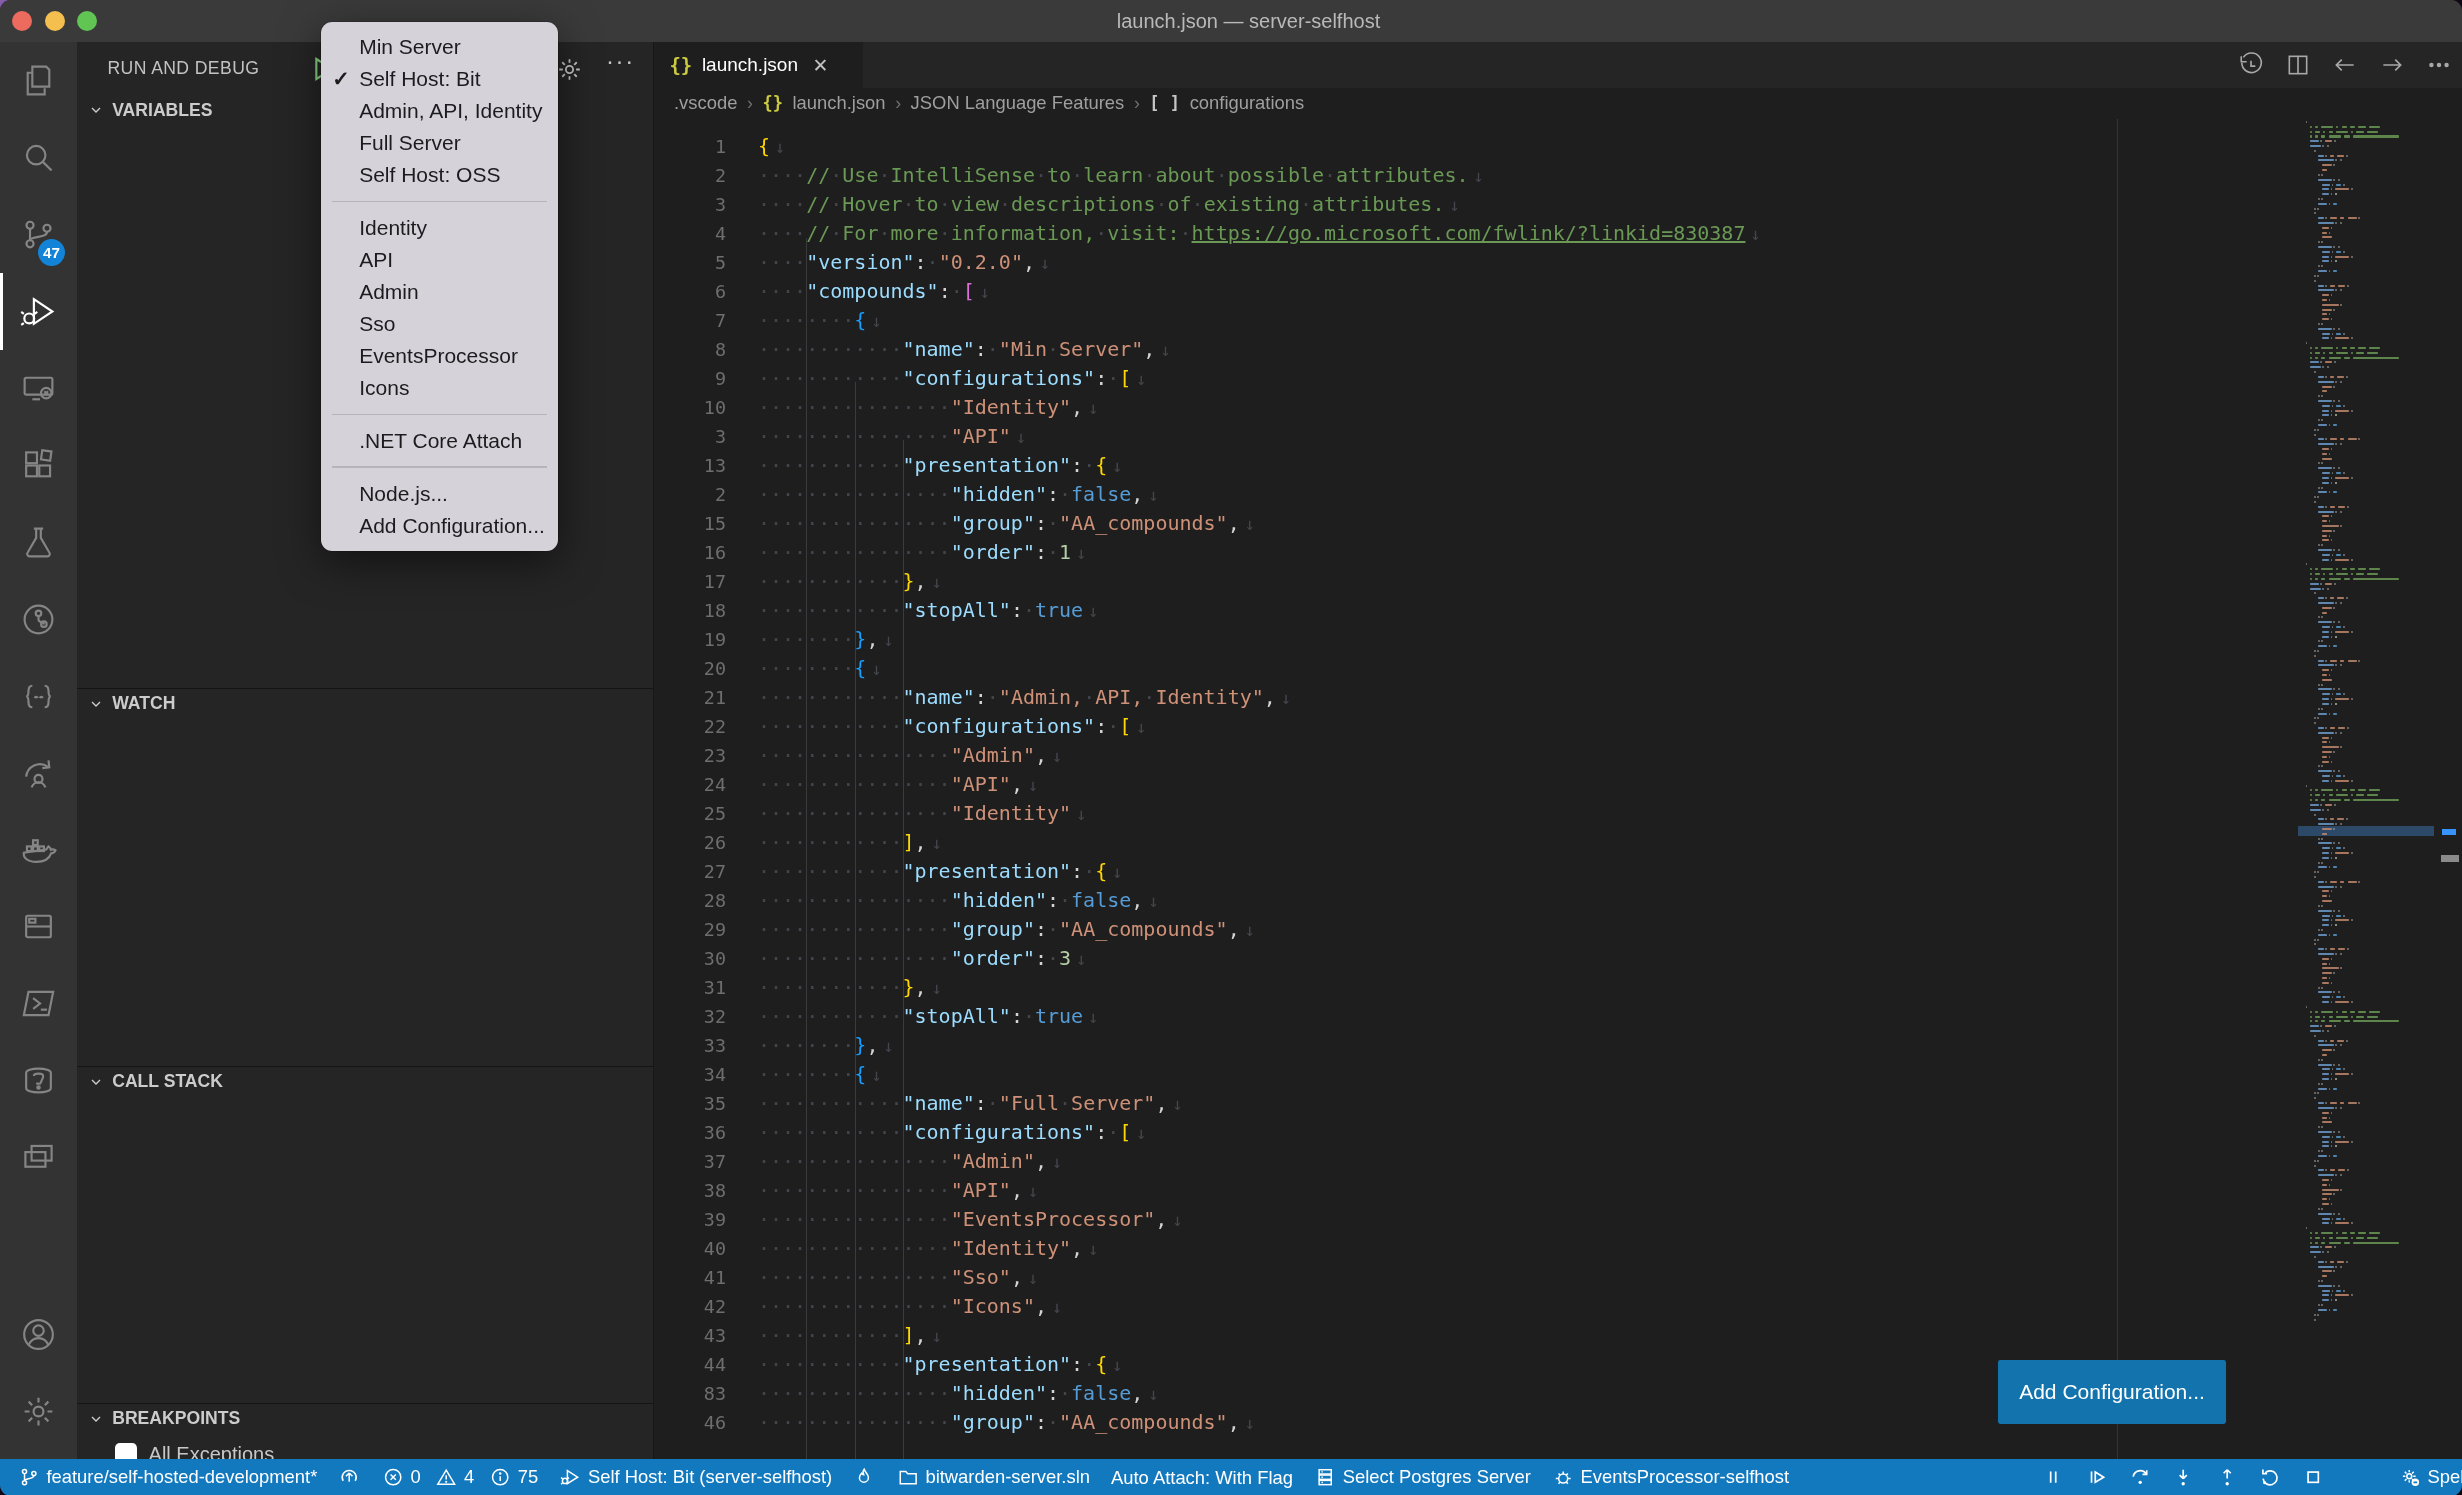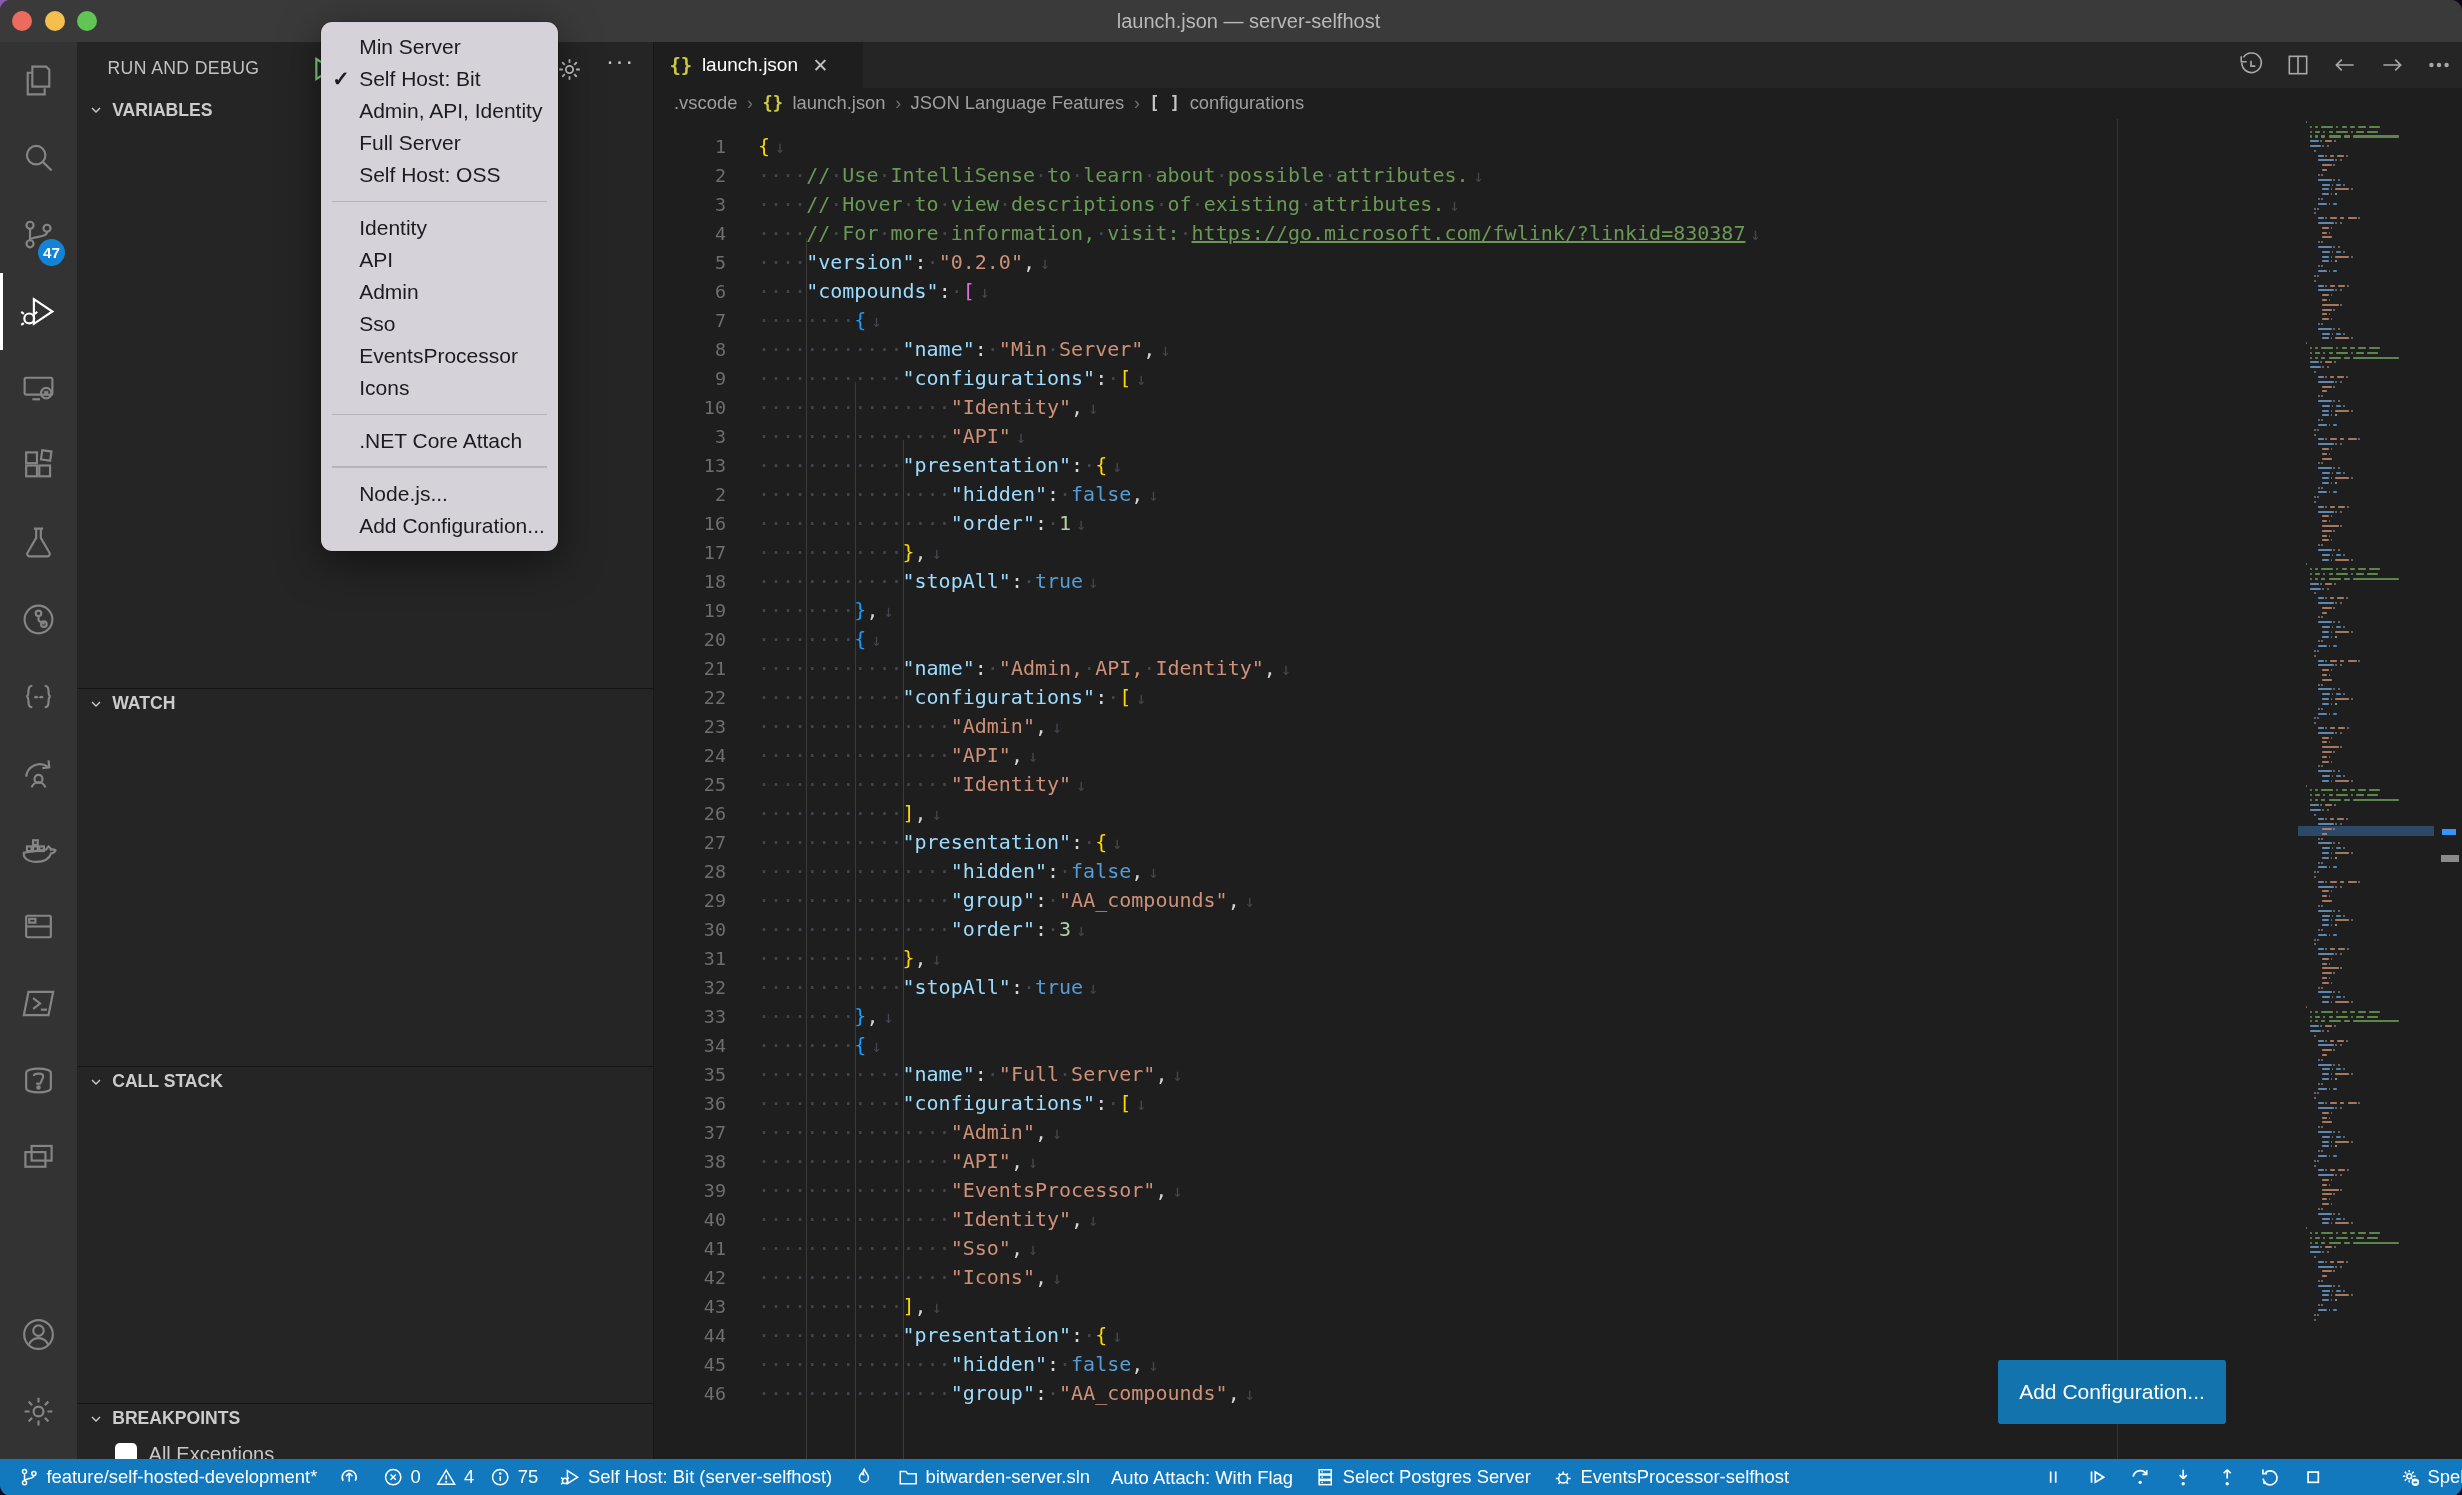--- a/index.html
+++ b/index.html
@@ -360,20 +360,21 @@
           <div class="line"><span class="ln">4</span><span class="lc"><span class="tk w">····</span><span class="tk c">//</span><span class="tk w">·</span><span class="tk c">For</span><span class="tk w">·</span><span class="tk c">more</span><span class="tk w">·</span><span class="tk c">information,</span><span class="tk w">·</span><span class="tk c">visit:</span><span class="tk w">·</span><span class="tk l">https://go.microsoft.com/fwlink/?linkid=830387</span><span class="tk e">↓</span></span></div>
           <div class="line"><span class="ln">5</span><span class="lc"><span class="tk w">····</span><span class="tk k">"version"</span><span class="tk p">:</span><span class="tk w">·</span><span class="tk s">"0.2.0"</span><span class="tk p">,</span><span class="tk e">↓</span></span></div>
           <div class="line"><span class="ln">6</span><span class="lc"><span class="tk w">····</span><span class="tk k">"compounds"</span><span class="tk p">:</span><span class="tk w">·</span><span class="tk m">[</span><span class="tk e">↓</span></span></div>
           <div class="line"><span class="ln">7</span><span class="lc"><span class="tk w">········</span><span class="tk u">{</span><span class="tk e">↓</span></span></div>
           <div class="line"><span class="ln">8</span><span class="lc"><span class="tk w">············</span><span class="tk k">"name"</span><span class="tk p">:</span><span class="tk w">·</span><span class="tk s">"Min</span><span class="tk w">·</span><span class="tk s">Server"</span><span class="tk p">,</span><span class="tk e">↓</span></span></div>
           <div class="line"><span class="ln">9</span><span class="lc"><span class="tk w">············</span><span class="tk k">"configurations"</span><span class="tk p">:</span><span class="tk w">·</span><span class="tk g">[</span><span class="tk e">↓</span></span></div>
           <div class="line"><span class="ln">10</span><span class="lc"><span class="tk w">················</span><span class="tk s">"Identity"</span><span class="tk p">,</span><span class="tk e">↓</span></span></div>
           <div class="line"><span class="ln">3</span><span class="lc"><span class="tk w">················</span><span class="tk s">"API"</span><span class="tk e">↓</span></span></div>
           <div class="line"><span class="ln">13</span><span class="lc"><span class="tk w">············</span><span class="tk k">"presentation"</span><span class="tk p">:</span><span class="tk w">·</span><span class="tk g">{</span><span class="tk e">↓</span></span></div>
           <div class="line"><span class="ln">2</span><span class="lc"><span class="tk w">················</span><span class="tk k">"hidden"</span><span class="tk p">:</span><span class="tk w">·</span><span class="tk K">false</span><span class="tk p">,</span><span class="tk e">↓</span></span></div>
+          <div class="line"><span class="ln">15</span><span class="lc"><span class="tk w">················</span><span class="tk k">"group"</span><span class="tk p">:</span><span class="tk w">·</span><span class="tk s">"AA_compounds"</span><span class="tk p">,</span><span class="tk e">↓</span></span></div>
           <div class="line"><span class="ln">16</span><span class="lc"><span class="tk w">················</span><span class="tk k">"order"</span><span class="tk p">:</span><span class="tk w">·</span><span class="tk n">1</span><span class="tk e">↓</span></span></div>
           <div class="line"><span class="ln">17</span><span class="lc"><span class="tk w">············</span><span class="tk g">}</span><span class="tk p">,</span><span class="tk e">↓</span></span></div>
           <div class="line"><span class="ln">18</span><span class="lc"><span class="tk w">············</span><span class="tk k">"stopAll"</span><span class="tk p">:</span><span class="tk w">·</span><span class="tk K">true</span><span class="tk e">↓</span></span></div>
           <div class="line"><span class="ln">19</span><span class="lc"><span class="tk w">········</span><span class="tk u">}</span><span class="tk p">,</span><span class="tk e">↓</span></span></div>
           <div class="line"><span class="ln">20</span><span class="lc"><span class="tk w">········</span><span class="tk u">{</span><span class="tk e">↓</span></span></div>
           <div class="line"><span class="ln">21</span><span class="lc"><span class="tk w">············</span><span class="tk k">"name"</span><span class="tk p">:</span><span class="tk w">·</span><span class="tk s">"Admin,</span><span class="tk w">·</span><span class="tk s">API,</span><span class="tk w">·</span><span class="tk s">Identity"</span><span class="tk p">,</span><span class="tk e">↓</span></span></div>
           <div class="line"><span class="ln">22</span><span class="lc"><span class="tk w">············</span><span class="tk k">"configurations"</span><span class="tk p">:</span><span class="tk w">·</span><span class="tk g">[</span><span class="tk e">↓</span></span></div>
           <div class="line"><span class="ln">23</span><span class="lc"><span class="tk w">················</span><span class="tk s">"Admin"</span><span class="tk p">,</span><span class="tk e">↓</span></span></div>
           <div class="line"><span class="ln">24</span><span class="lc"><span class="tk w">················</span><span class="tk s">"API"</span><span class="tk p">,</span><span class="tk e">↓</span></span></div>
           <div class="line"><span class="ln">25</span><span class="lc"><span class="tk w">················</span><span class="tk s">"Identity"</span><span class="tk e">↓</span></span></div>
@@ -389,21 +390,21 @@
           <div class="line"><span class="ln">35</span><span class="lc"><span class="tk w">············</span><span class="tk k">"name"</span><span class="tk p">:</span><span class="tk w">·</span><span class="tk s">"Full</span><span class="tk w">·</span><span class="tk s">Server"</span><span class="tk p">,</span><span class="tk e">↓</span></span></div>
           <div class="line"><span class="ln">36</span><span class="lc"><span class="tk w">············</span><span class="tk k">"configurations"</span><span class="tk p">:</span><span class="tk w">·</span><span class="tk g">[</span><span class="tk e">↓</span></span></div>
           <div class="line"><span class="ln">37</span><span class="lc"><span class="tk w">················</span><span class="tk s">"Admin"</span><span class="tk p">,</span><span class="tk e">↓</span></span></div>
           <div class="line"><span class="ln">38</span><span class="lc"><span class="tk w">················</span><span class="tk s">"API"</span><span class="tk p">,</span><span class="tk e">↓</span></span></div>
           <div class="line"><span class="ln">39</span><span class="lc"><span class="tk w">················</span><span class="tk s">"EventsProcessor"</span><span class="tk p">,</span><span class="tk e">↓</span></span></div>
           <div class="line"><span class="ln">40</span><span class="lc"><span class="tk w">················</span><span class="tk s">"Identity"</span><span class="tk p">,</span><span class="tk e">↓</span></span></div>
           <div class="line"><span class="ln">41</span><span class="lc"><span class="tk w">················</span><span class="tk s">"Sso"</span><span class="tk p">,</span><span class="tk e">↓</span></span></div>
           <div class="line"><span class="ln">42</span><span class="lc"><span class="tk w">················</span><span class="tk s">"Icons"</span><span class="tk p">,</span><span class="tk e">↓</span></span></div>
           <div class="line"><span class="ln">43</span><span class="lc"><span class="tk w">············</span><span class="tk g">]</span><span class="tk p">,</span><span class="tk e">↓</span></span></div>
           <div class="line"><span class="ln">44</span><span class="lc"><span class="tk w">············</span><span class="tk k">"presentation"</span><span class="tk p">:</span><span class="tk w">·</span><span class="tk g">{</span><span class="tk e">↓</span></span></div>
-          <div class="line"><span class="ln">45</span><span class="lc"><span class="tk w">················</span><span class="tk k">"hidden"</span><span class="tk p">:</span><span class="tk w">·</span><span class="tk K">false</span><span class="tk p">,</span><span class="tk e">↓</span></span></div>
+          <div class="line"><span class="ln">83</span><span class="lc"><span class="tk w">················</span><span class="tk k">"hidden"</span><span class="tk p">:</span><span class="tk w">·</span><span class="tk K">false</span><span class="tk p">,</span><span class="tk e">↓</span></span></div>
           <div class="line"><span class="ln">46</span><span class="lc"><span class="tk w">················</span><span class="tk k">"group"</span><span class="tk p">:</span><span class="tk w">·</span><span class="tk s">"AA_compounds"</span><span class="tk p">,</span><span class="tk e">↓</span></span></div>
         </div>
     </div>
     <div class="ruler"></div>
 
     <div class="minimap" id="minimap">
       <div class="mm-sel"></div>
     <div class="mm-row" style="left: 4.8px; top: 0px; width: 1.6px; background: rgba(200, 200, 200, 0.5);"></div>
         <div class="mm-row" style="left: 8.8px; top: 4.8px; width: 2px; background: rgba(106, 153, 85, 0.85);"></div>
         <div class="mm-row" style="left: 14px; top: 4.8px; width: 3px; background: rgba(106, 153, 85, 0.85);"></div>

